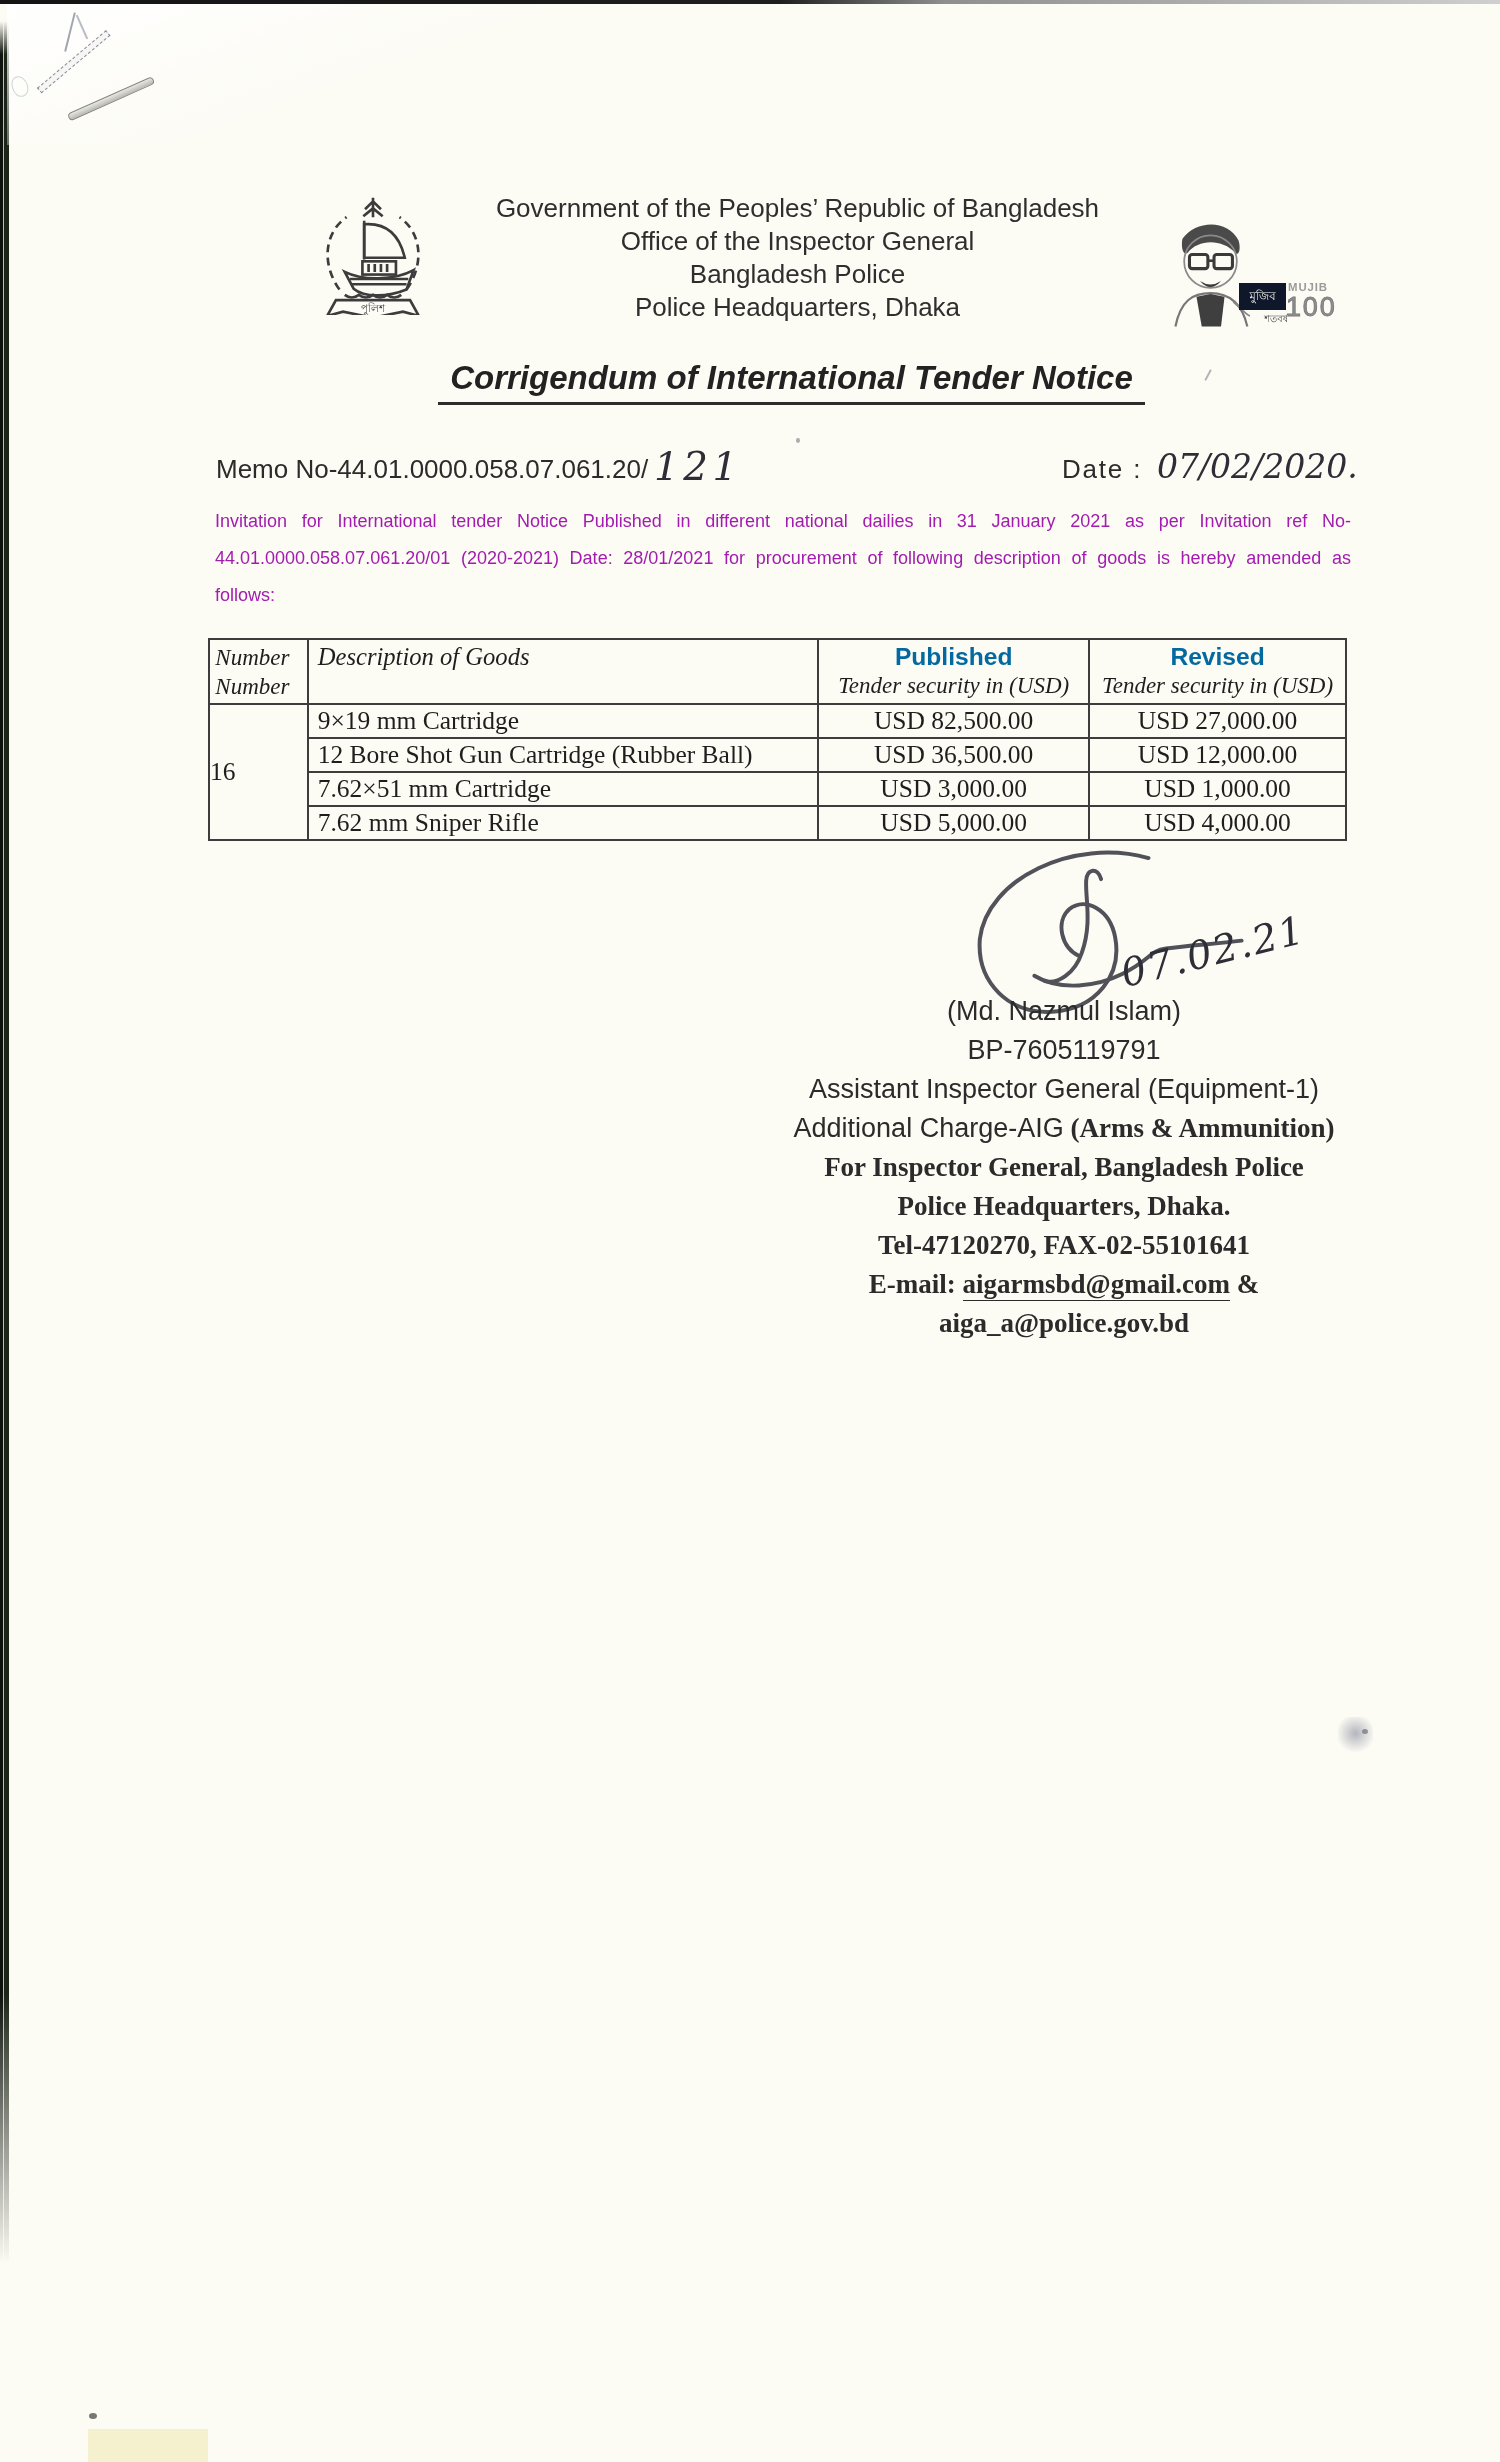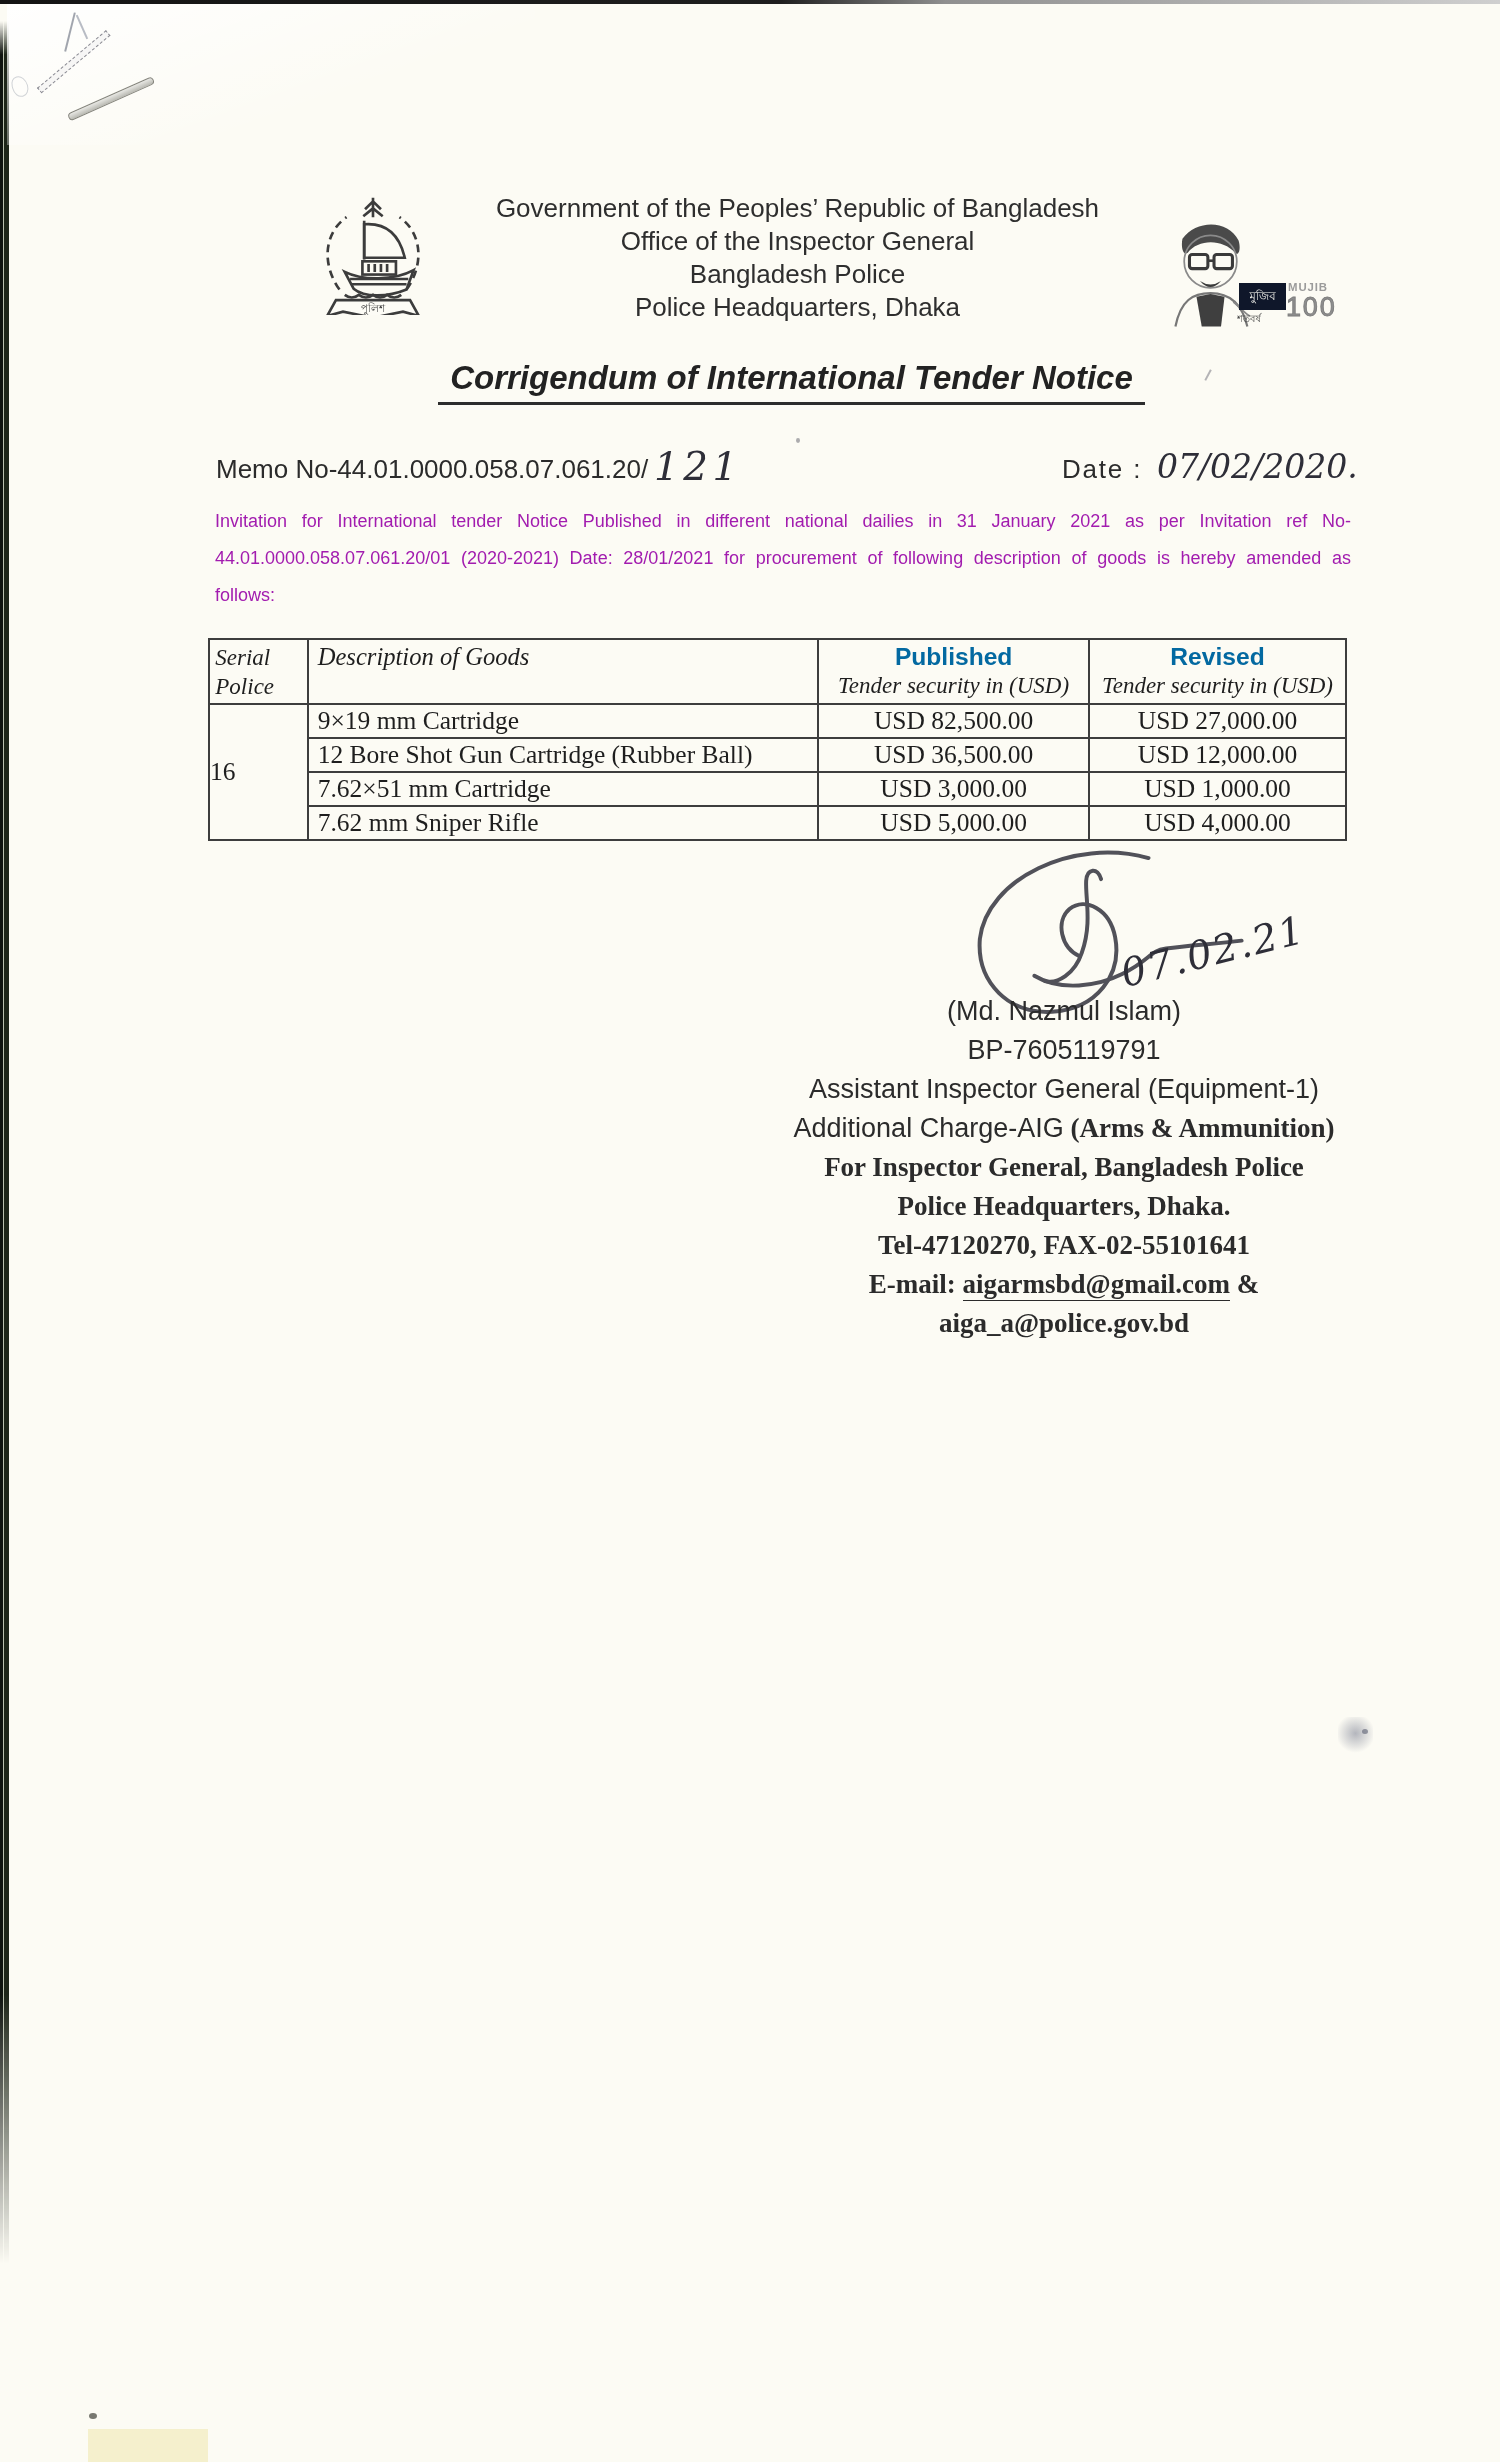--- a/index.html
+++ b/index.html
@@ -34,21 +34,21 @@
   .yellow-patch { position:absolute; left:88px; top:2429px; width:120px; height:33px; background:#f3edc3; opacity:.8; }
   .speck { position:absolute; left:89px; top:2413px; width:8px; height:6.2px; background:#4c4c44; border-radius:50%; opacity:.75; }
 
   
   .head-text { position:absolute; left:369px; top:192px; width:857px; text-align:center;
     font-size:26px; line-height:33px; color:#2e2e2e; }
   .crest { position:absolute; left:313px; top:190px; width:120px; height:125px; }
   .mujib { position:absolute; left:1163px; top:216px; width:176px; height:123px; }
   .mujib .box { position:absolute; left:76px; top:67px; width:47px; height:27px; background:#0f172a;
     color:#f4f4ee; font-size:11.4px; line-height:27px; text-align:center; overflow:hidden; }
-  .mujib .satoborsho { position:absolute; left:74px; top:95px; width:51px; font-size:9.7px; color:#4a4a4a; text-align:left; overflow:hidden; }
+  .mujib .satoborsho { position:absolute; left:74px; top:95px; width:51px; font-size:9.7px; color:#4a4a4a; text-align:right; overflow:hidden; }
   .mujib .latin { position:absolute; left:125px; top:65px; font-size:11.4px; font-weight:bold; color:#9b9b9b; letter-spacing:0.9px; }
   .mujib .hundred { position:absolute; left:123px; top:76px; font-size:27px; color:#8e8e8e; letter-spacing:1.8px;
     -webkit-text-stroke:0.9px #7c7c7c; }
 
   
   .title-row { position:absolute; left:211px; top:359px; width:1161px; text-align:center; }
   .title { display:inline-block; font-size:33px; font-weight:bold; font-style:italic;
     border-bottom:3.5px solid #2c2c2c; padding:0 12.3px 5.3px; color:#222; }
   .memo-row { position:absolute; left:216px; top:449px; width:1161px; height:53px; font-size:26px; }
   .memo-row .m-label { position:absolute; left:0; top:5.3px; }
@@ -162,21 +162,21 @@
   <table class="tbl">
     <colgroup>
         <col class="c1">
         <col class="c2">
         <col class="c3">
         <col class="c4">
       </colgroup>
     <thead>
       <tr class="hrow">
         <td>
-            <div class="h-serial">Serial Police</div>
+            <div class="h-serial">Number Number</div>
           </td>
         <td>
             <div class="h-desc">Description of Goods</div>
           </td>
         <td>
           <div class="colhead">
             <div class="ch-top">Published</div>
             <div class="ch-sub">Tender security in (USD)</div>
           </div>
         </td>

